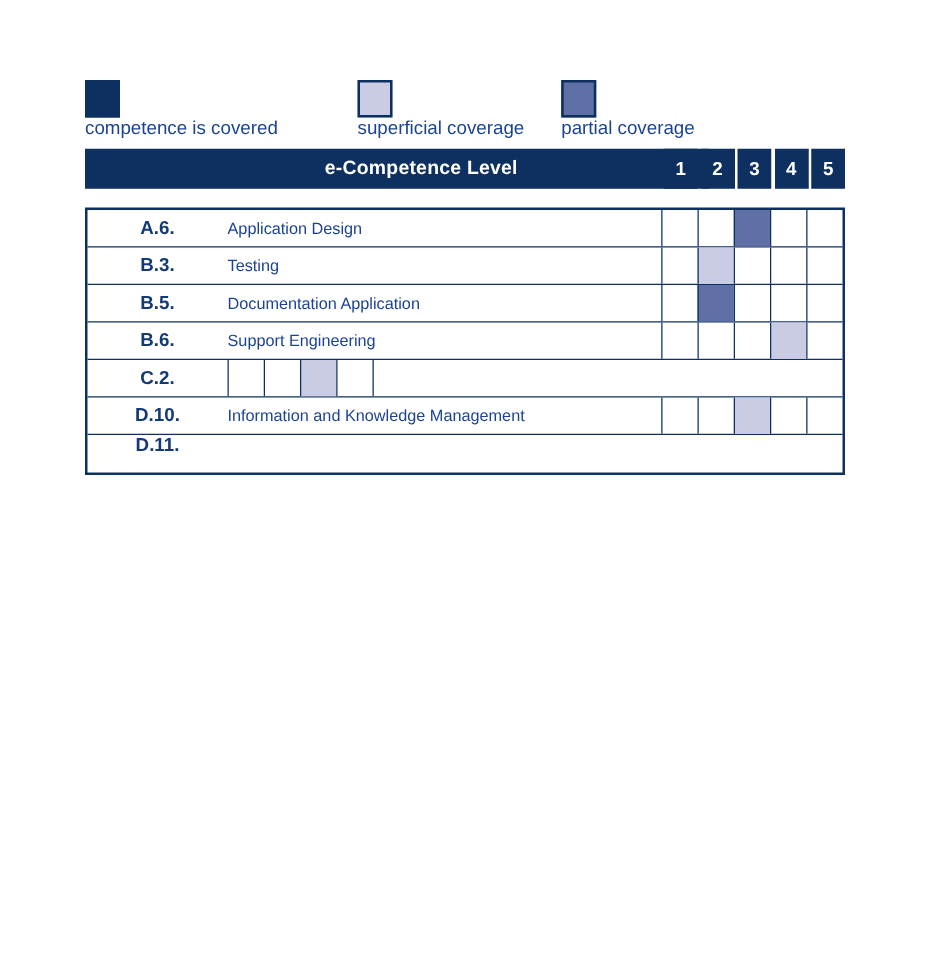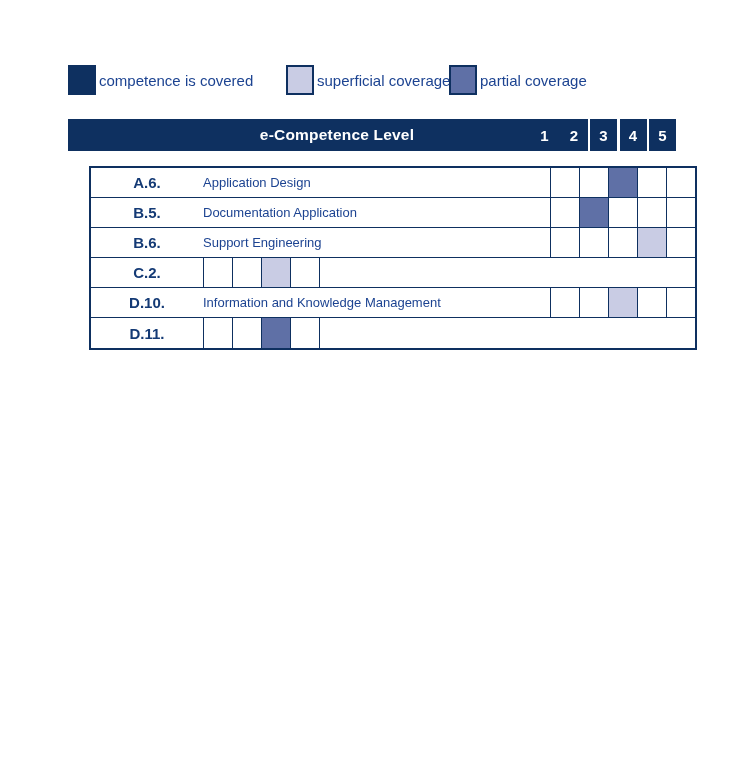--- a/index.html
+++ b/index.html
@@ -2,21 +2,21 @@
 <html style="--navy: #0E3060; --text: #1C4391; --code: #143A75; --header-text: #FFFFFF;"><head>
 <meta charset="utf-8">
 <style>
   html,body{margin:0;padding:0;background:#ffffff;}
   .page{
     position:relative;width:745px;height:773px;background:#ffffff;
     font-family:"Liberation Sans",sans-serif;overflow:hidden;
   }
   
   .legend{position:absolute;top:64px;left:0;width:100%;height:32px;}
-  .legend-item{position:absolute;display:flex;align-items:center;height:32px;}
+  .legend-item{position:absolute;display:flex;align-items:flex-start;height:32px;flex-direction:column;}
   .legend-item:nth-child(1){left:68px;}
   .legend-item:nth-child(2){left:286px;}
   .legend-item:nth-child(3){left:449px;}
   .swatch{width:24px;height:26px;border:2px solid var(--navy);margin-right:3px;flex:0 0 auto;}
   .legend-label{font-size:15px;color:var(--text);white-space:nowrap;}
 
   
   .header-bar{
     position:absolute;left:68px;top:119px;width:460px;height:32px;
     background:var(--navy);color:var(--header-text);
@@ -26,24 +26,24 @@
   .header-levels{position:absolute;left:531px;top:119px;width:145px;height:32px;display:flex;gap:2.5px;}
   .level-cell{
     flex:1;background:var(--navy);color:var(--header-text);
     display:flex;align-items:center;justify-content:center;
     font-weight:bold;font-size:15px;
   }
 
   
   .ctable{
     position:absolute;left:68px;top:166px;width:608px;
-    border:2px solid var(--navy);box-sizing:border-box;background:#fff;margin-left:21px;
+    border:2px solid var(--navy);box-sizing:border-box;background:#fff;
   }
   .trow{display:flex;height:30px;border-bottom:1.5px solid var(--navy);box-sizing:border-box;}
-  .trow:last-child{border-bottom:none;}
+  .trow:last-child{border-bottom:none;flex-direction:column;}
   .cell-code{
     width:112px;flex:0 0 auto;display:flex;align-items:center;justify-content:center;
     font-weight:bold;font-size:15px;color:var(--code);
   }
   .cell-name{flex:1;display:flex;align-items:center;font-size:13px;color:var(--text);}
   .gcell{width:29px;flex:0 0 auto;border-left:1.5px solid var(--navy);box-sizing:border-box;}
 </style>
 </head>
 <body>
 
@@ -76,20 +76,29 @@
       <div class="level-cell">5</div>
     </div>
 
   <div class="ctable">
       <div class="trow">
         <div class="cell-code">A.6.</div>
         <div class="cell-name">Application Design</div>
         <div class="gcell"></div>
         <div class="gcell"></div>
         <div class="gcell" style="background: rgb(95, 112, 166);"></div>
+        <div class="gcell"></div>
+        <div class="gcell"></div>
+      </div>
+      <div class="trow">
+        <div class="cell-code">B.3.</div>
+        <div class="cell-name">Testing</div>
+        <div class="gcell"></div>
+        <div class="gcell" style="background: rgb(201, 204, 228);"></div>
+        <div class="gcell"></div>
         <div class="gcell"></div>
         <div class="gcell"></div>
       </div>
       <div class="trow">
         <div class="cell-code">B.5.</div>
         <div class="cell-name">Documentation Application</div>
         <div class="gcell"></div>
         <div class="gcell" style="background: rgb(95, 112, 166);"></div>
         <div class="gcell"></div>
         <div class="gcell"></div>

